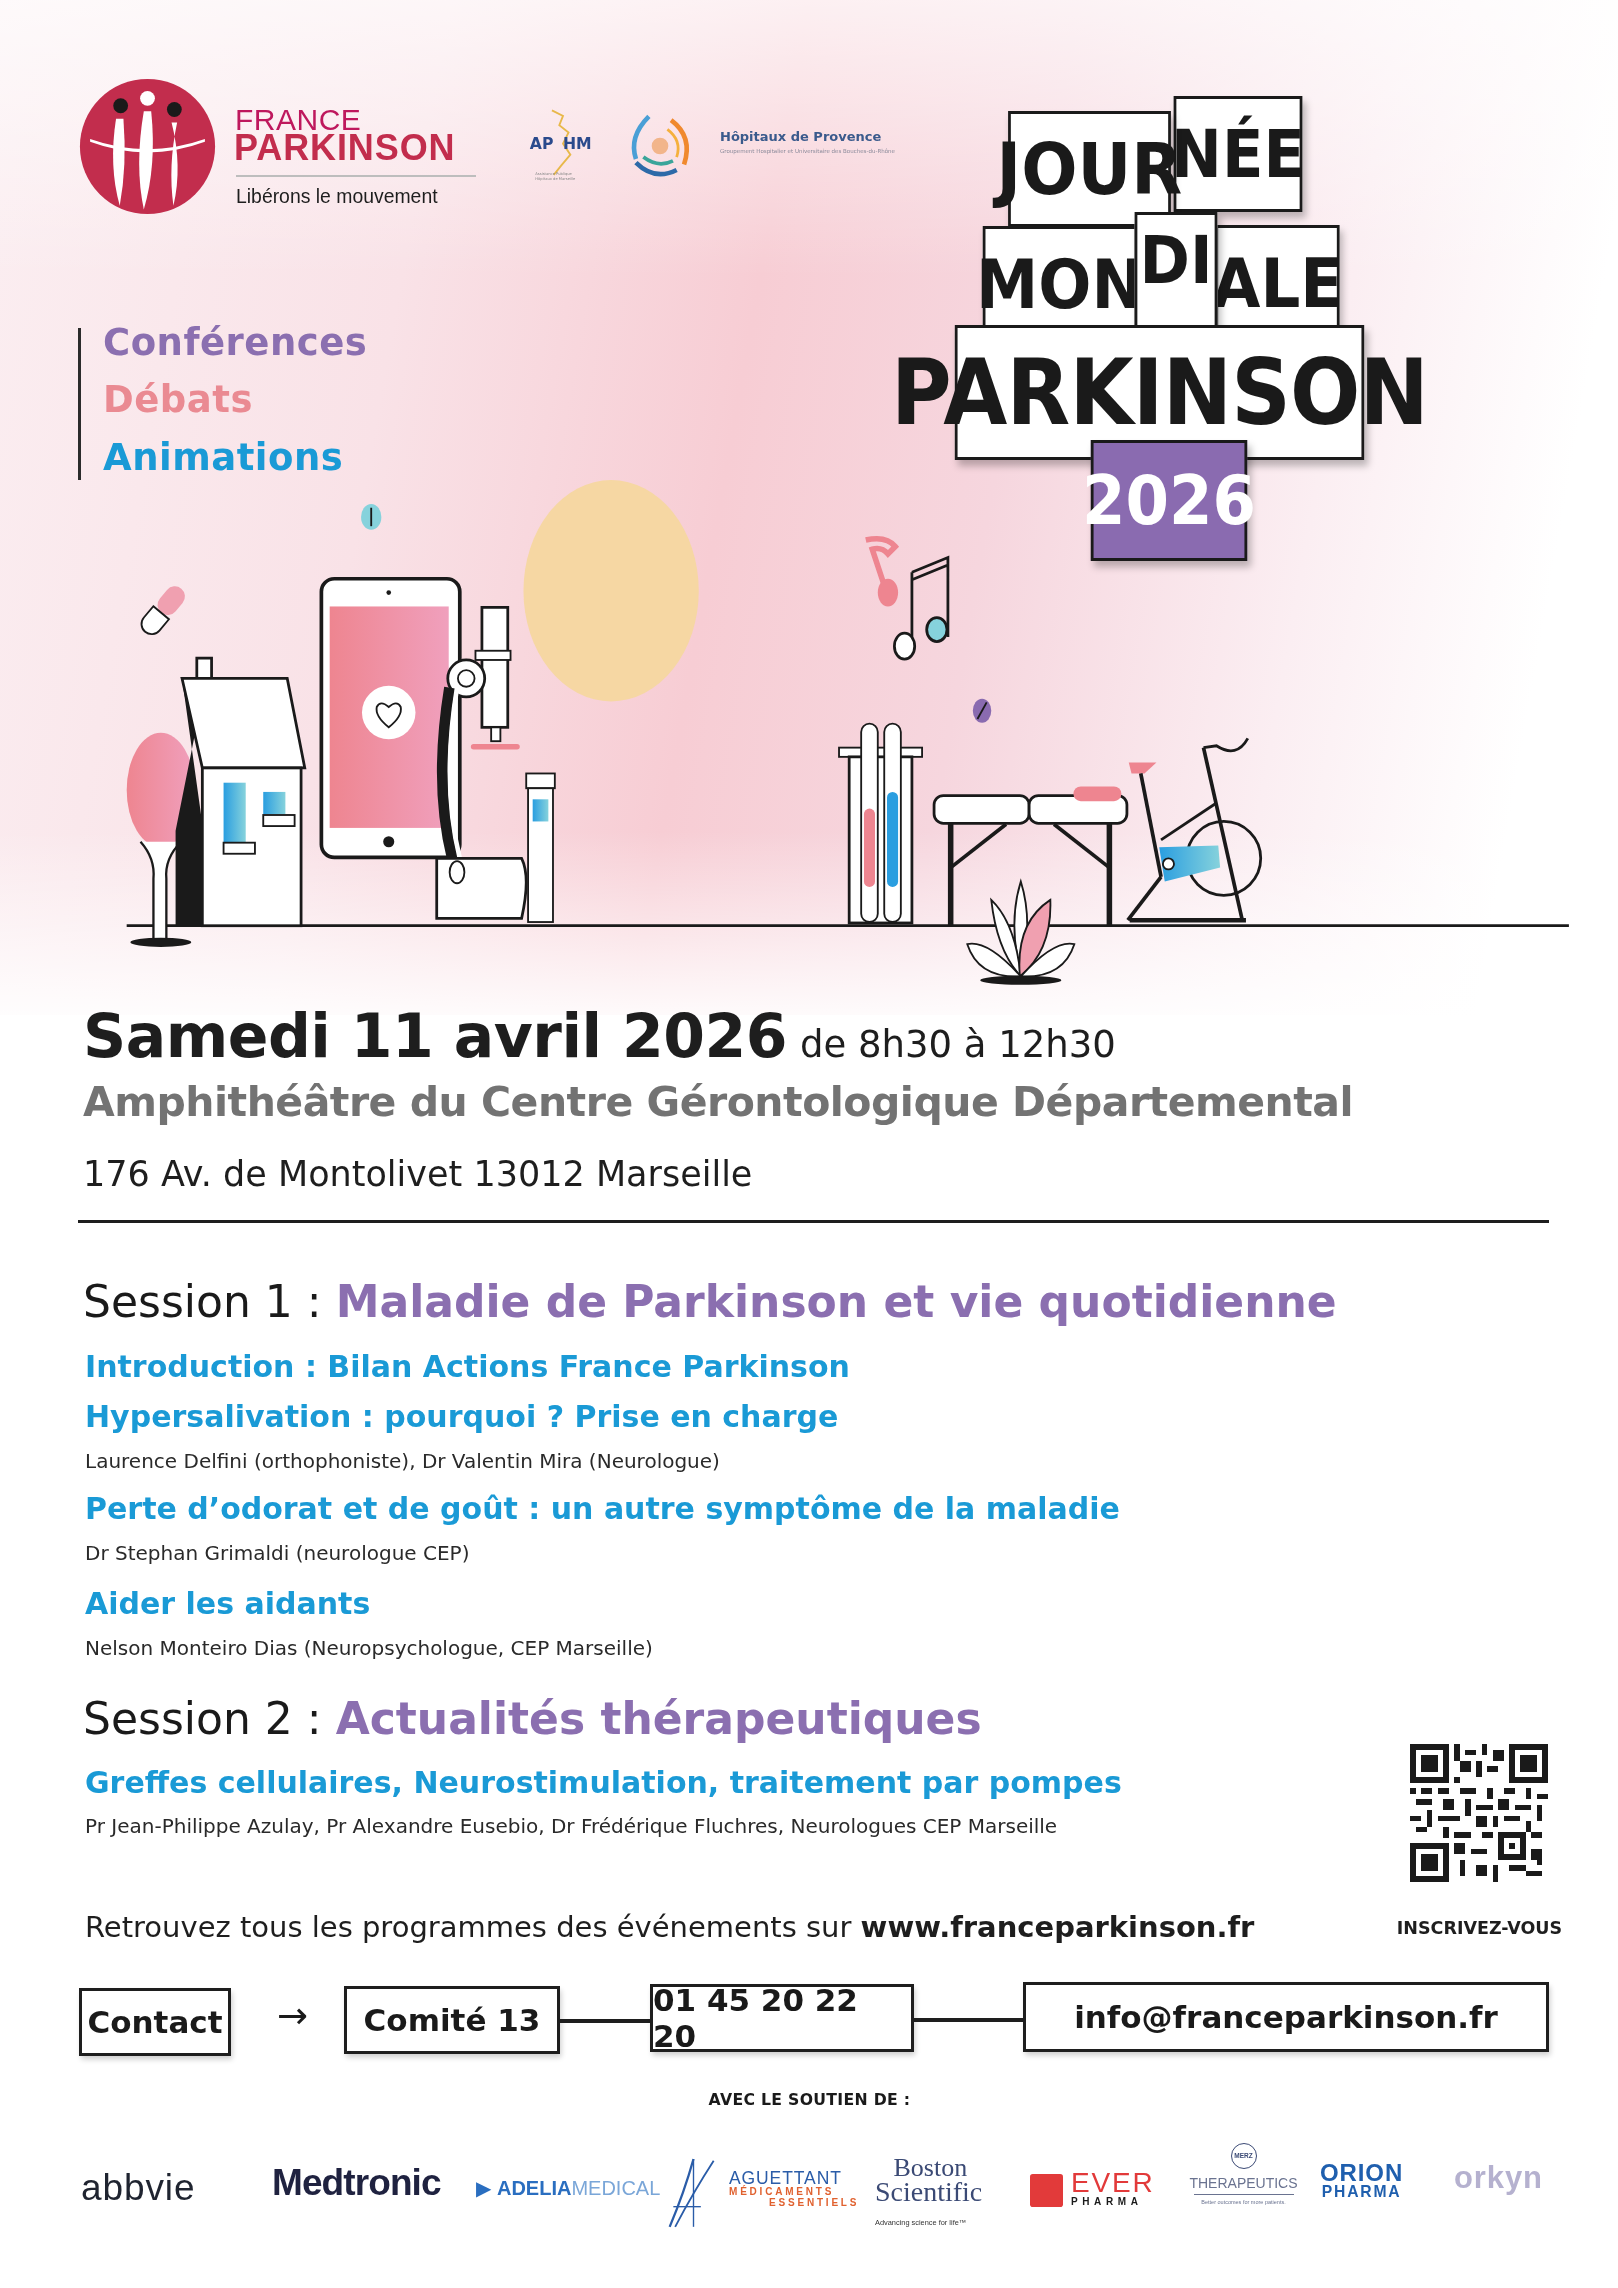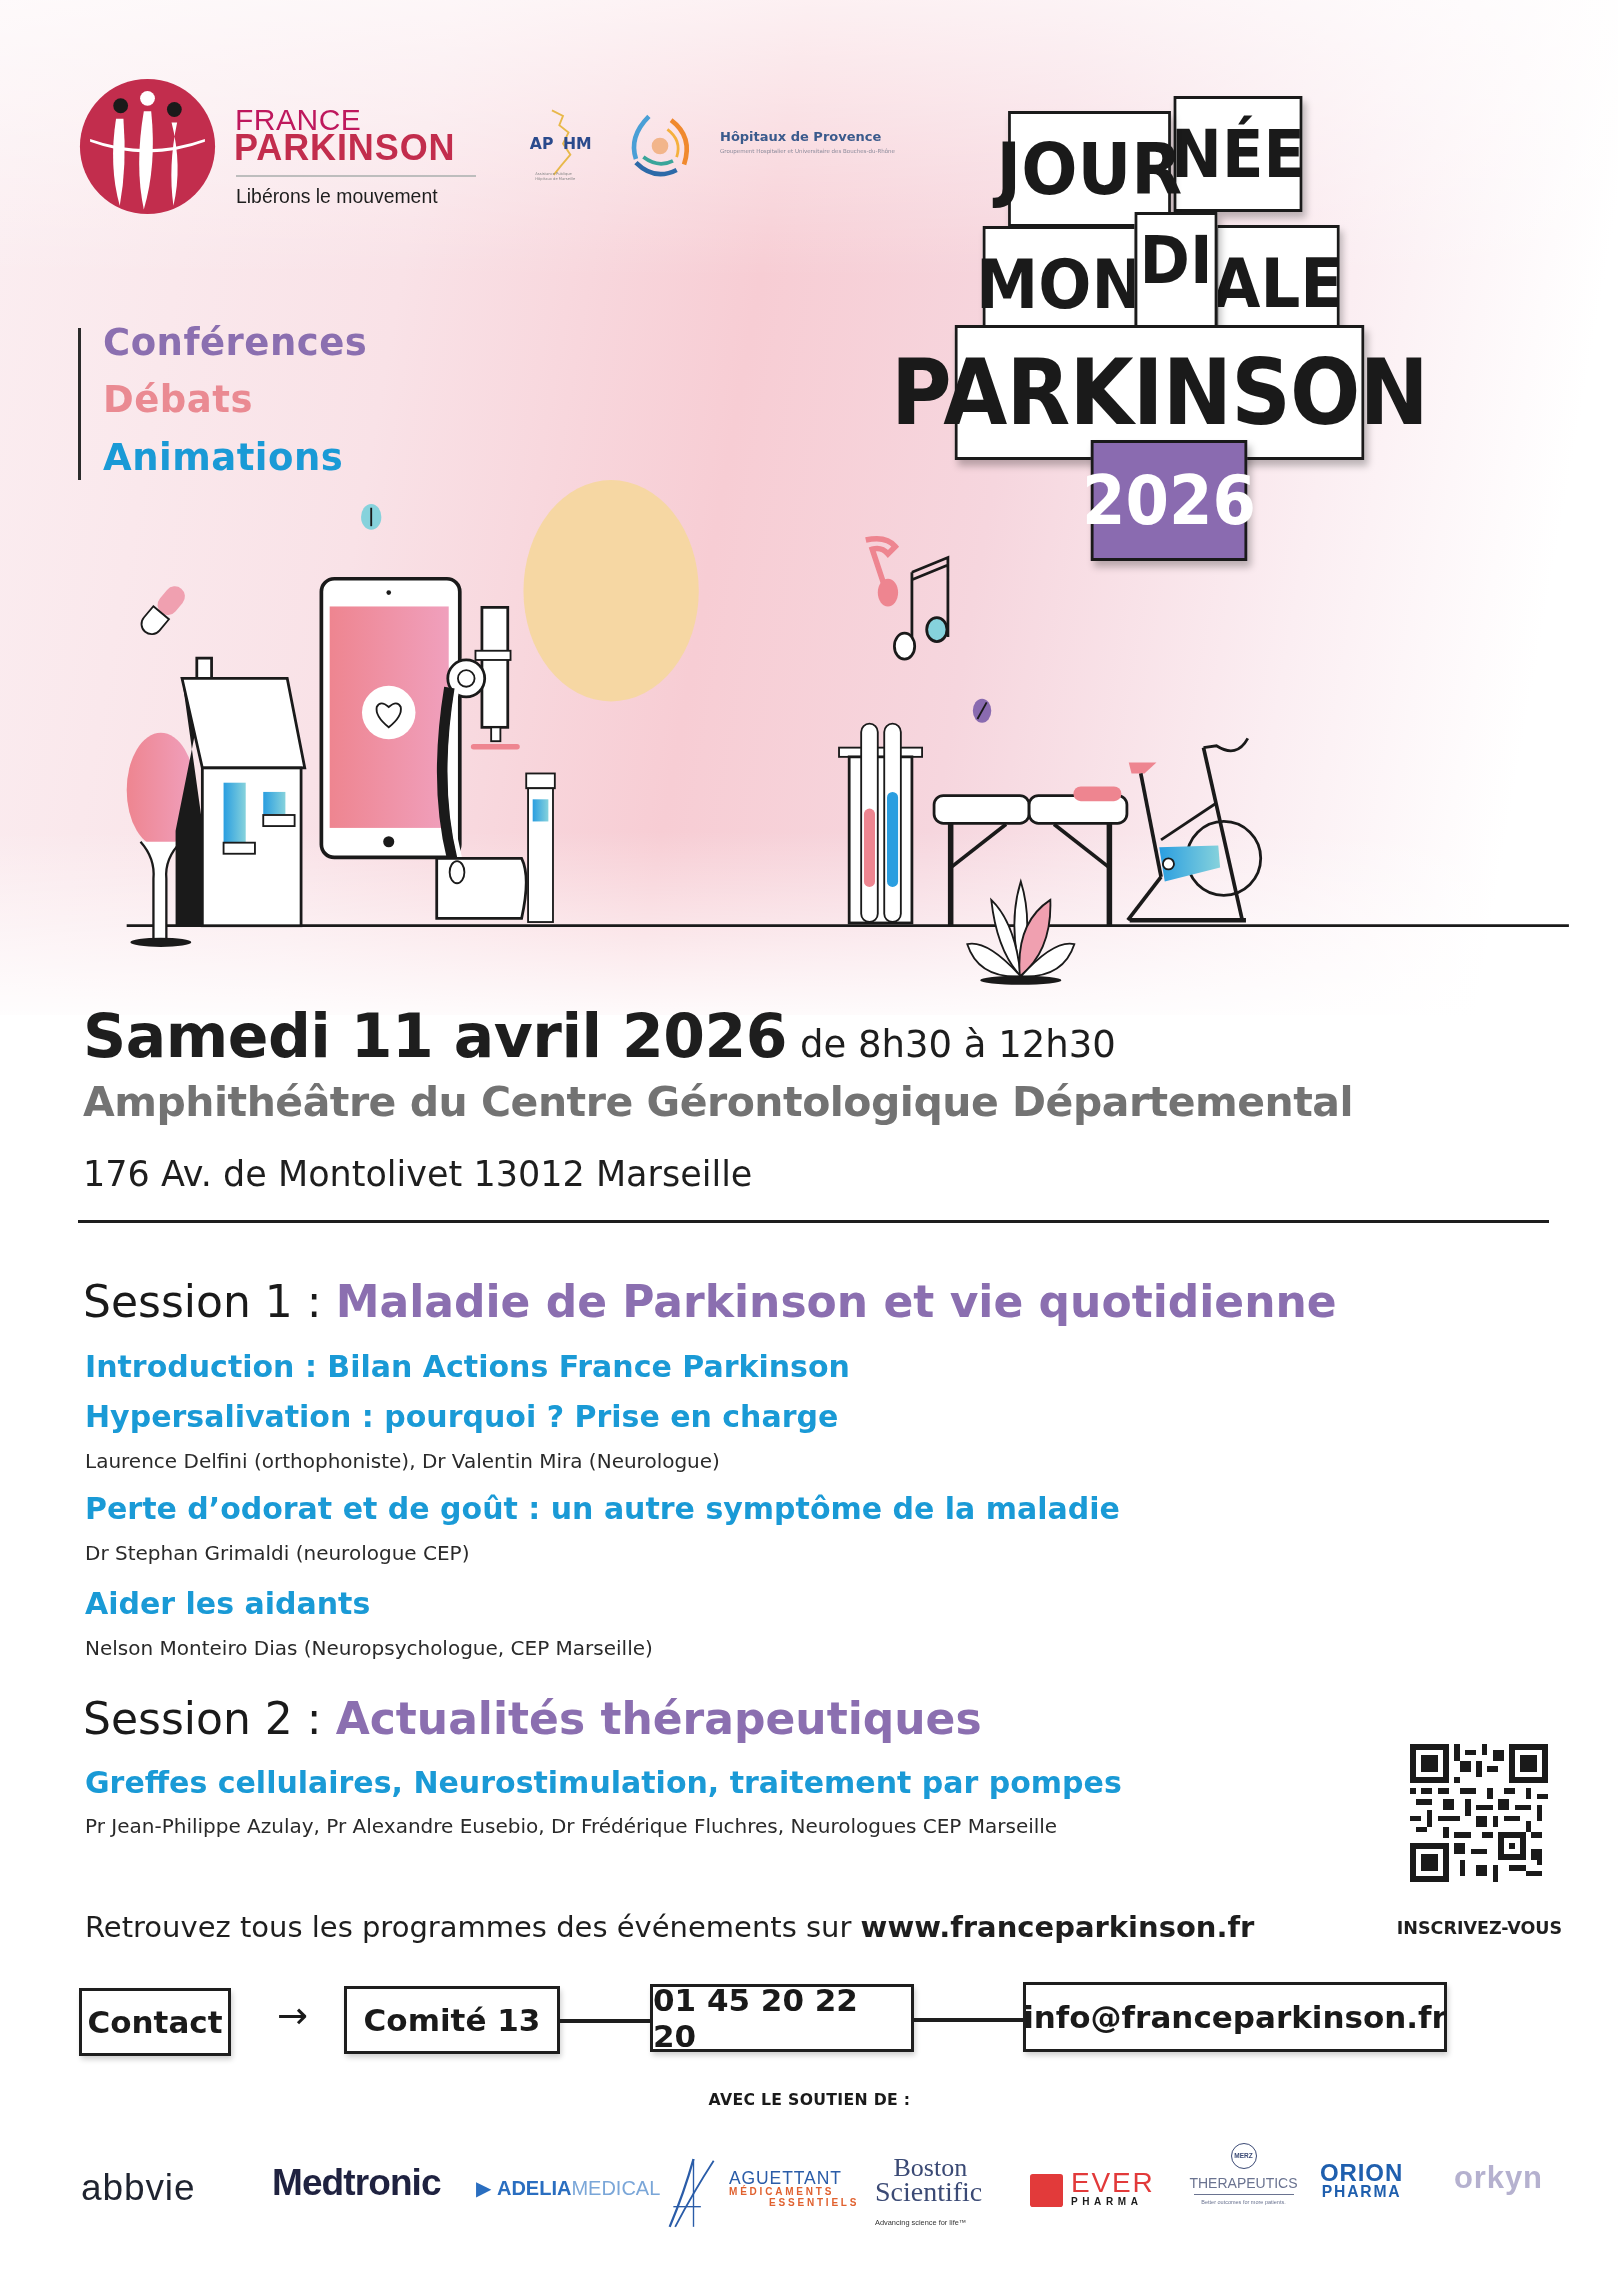--- a/index.html
+++ b/index.html
@@ -61,21 +61,21 @@
   .retrouvez b { font-weight:bold; }
 
   .qr { left:1410px; top:1744px; width:138px; height:138px; }
   .qr-label { left:1375px; top:1918px; width:209px; text-align:center; font-family:"DejaVu Sans", sans-serif; font-weight:bold; font-size:17.5px; color:#1e1e1e; }
 
   
   .cbox { position:absolute; background:#fff; border:3.7px solid #1e1e1e; box-shadow:1.8px 3.7px 5.5px rgba(0,0,0,0.2); box-sizing:border-box; display:flex; align-items:center; justify-content:center; font-family:"DejaVu Sans", sans-serif; font-weight:bold; font-size:31px; color:#1a1a1a; }
   .c-contact { left:79px; top:1988px; width:152px; height:68px; }
   .c-comite { left:344px; top:1986px; width:216px; height:68px; }
   .c-phone { left:650px; top:1984px; width:264px; height:68px; }
-  .c-email { left:1023px; top:1982px; width:424px; height:70px; }
+  .c-email { left:1023px; top:1982px; width:526px; height:70px; }
   .c-arrow { left:277px; top:1994px; font-size:37px; font-family:"DejaVu Sans", sans-serif; color:#1a1a1a; }
   .c-link { height:3.7px; background:#1e1e1e; }
   .soutien { left:0; width:1619px; top:2090px; text-align:center; font-family:"DejaVu Sans", sans-serif; font-weight:bold; font-size:15.7px; color:#1a1a1a; letter-spacing:0.3px; }
 
   
   .sp { position:absolute; font-family:"Liberation Sans", sans-serif; }
 </style>
 </head>
 <body>
 

